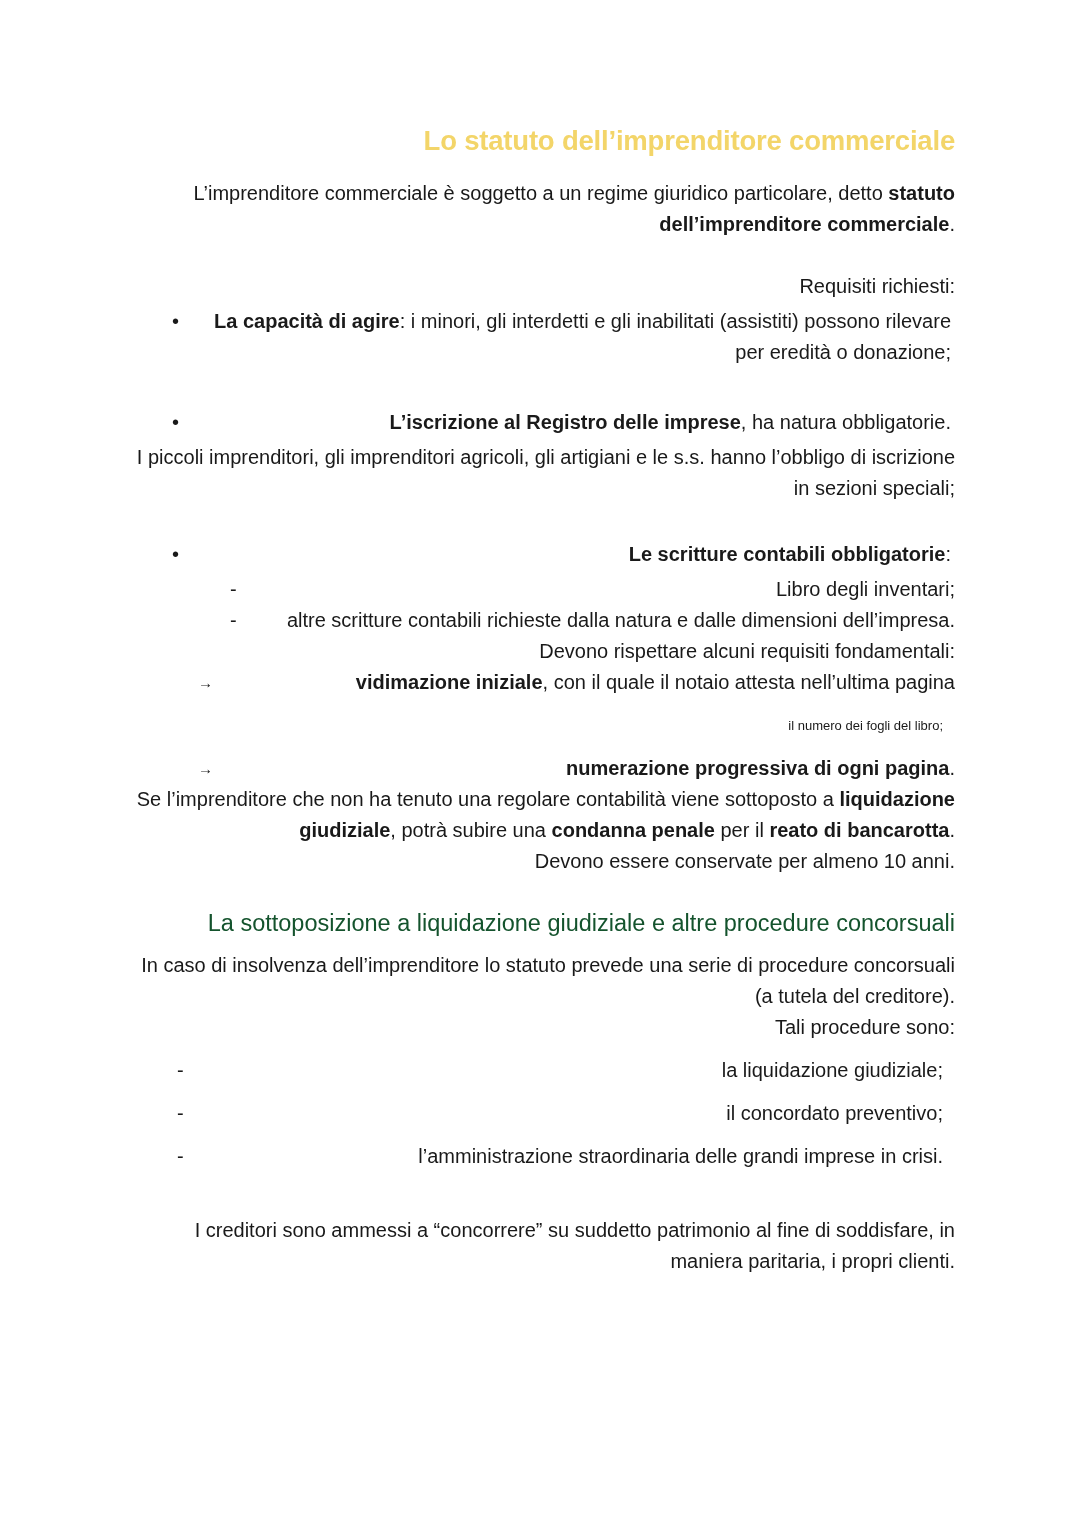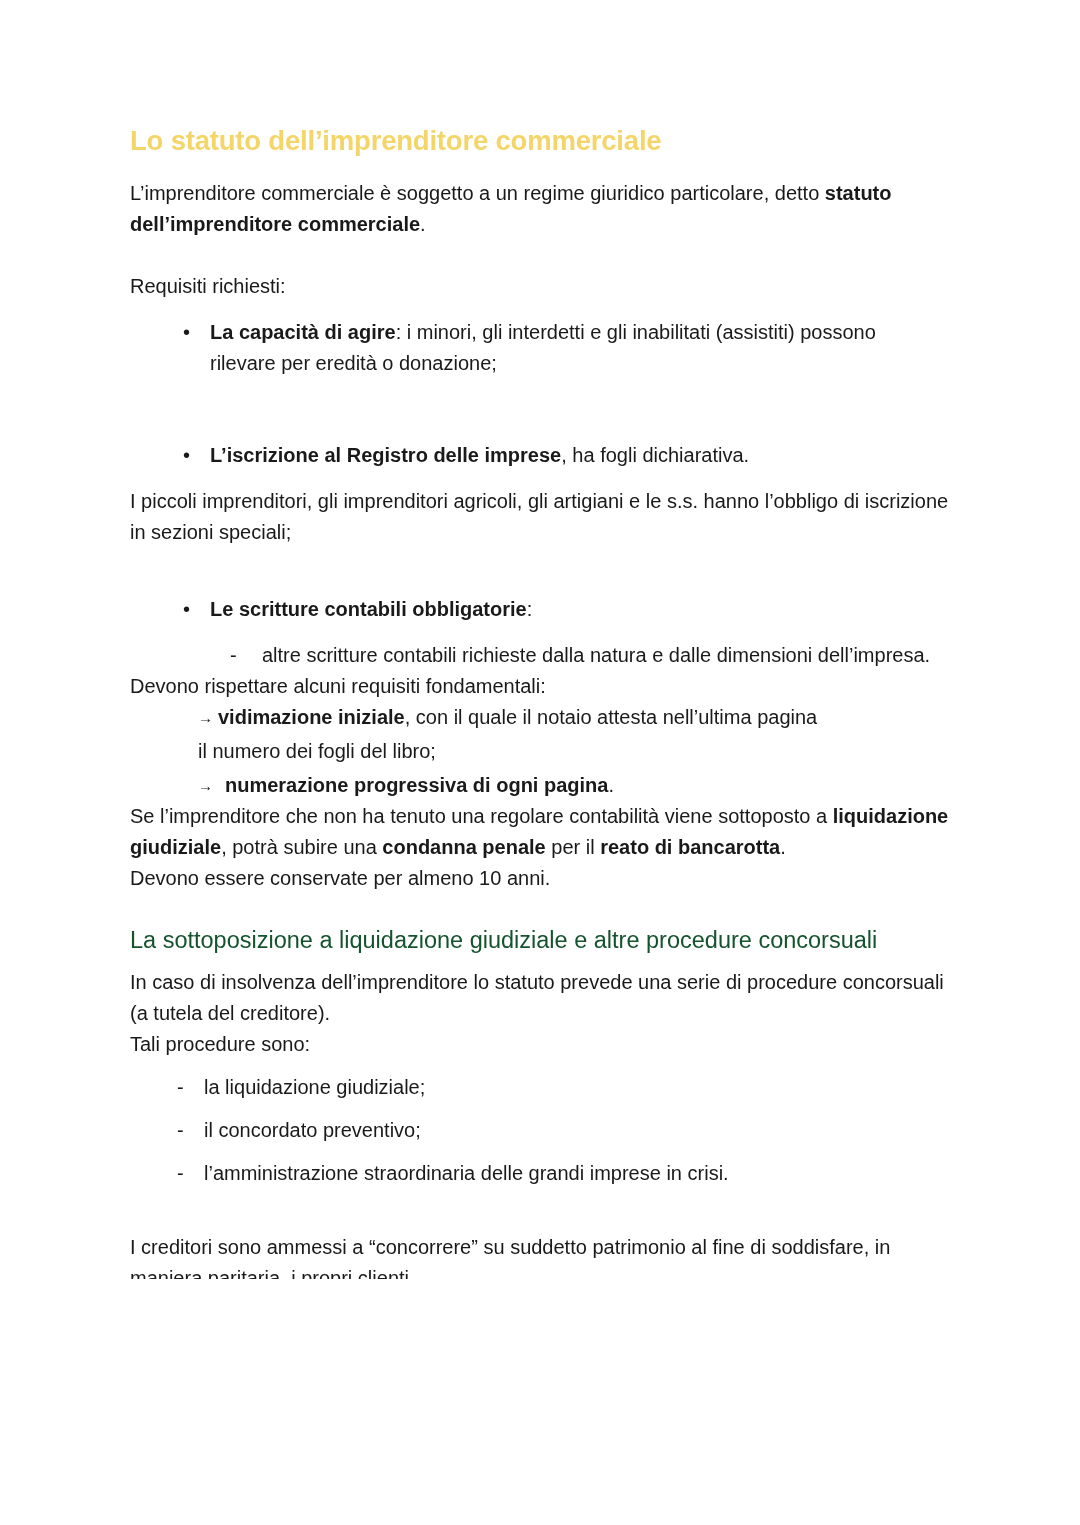--- a/index.html
+++ b/index.html
@@ -13,20 +13,21 @@
     font-family: "Liberation Sans", sans-serif;
     color: #1a1a1a;
     -webkit-font-smoothing: antialiased;
   }
   .page {
     position: relative;
     width: 1080px;
     height: 1279px;
     background: #ffffff;
     overflow: hidden;
+    text-align: right;
   }
   .content {
     position: absolute;
     left: 130px;
     top: 124px;
     width: 825px;
   }
 
   
   .doc-title {
@@ -51,21 +52,21 @@
     line-height: 31px;
     margin: 0;
     color: #191919;
   }
   .spacer { height: 31px; }
   b, strong { font-weight: bold; }
 
   
   ul.disc-list {
     list-style: none;
-    margin: 15px;
+    margin: 4px;
     padding: 0;
   }
   ul.disc-list > li {
     position: relative;
     font-size: 20px;
     line-height: 31px;
     padding-left: 65px;
     margin: 0;
   }
   ul.disc-list > li::before {
@@ -146,23 +147,23 @@
     line-height: 31px;
     color: #191919;
   }
   ul.arrow-list > li.a1 { padding-left: 88px; }
   ul.arrow-list > li.a1 > .arrow-ico { left: 68px; }
   ul.arrow-list > li.a2 { padding-left: 95px; }
   ul.arrow-list > li.a2 > .arrow-ico { left: 68px; }
   
   ul.arrow-list > li.a1 { text-indent: 0; }
   .arrow-wrap-line {
-    font-size: 20px;
-    line-height: 31px;
-    margin: 3px;
+    font-size: 13px;
+    line-height: 31px;
+    margin: 12px;
     padding-left: 65px;
   }
 </style>
 </head>
 <body>
 
 <div class="page">
   <div class="content">
 
     <h1 class="doc-title">Lo statuto dell’imprenditore commerciale</h1>
@@ -179,36 +180,37 @@
     <ul class="disc-list">
       <li>
         <b>La capacità di agire</b><span>: i minori, gli interdetti e gli inabilitati (assistiti) possono rilevare per eredità o donazione;</span>
       </li>
     </ul>
 
     <div class="spacer"></div>
 
     <ul class="disc-list">
       <li>
-        <b>L’iscrizione al Registro delle imprese</b><span>, ha fogli dichiarativa.</span>
+        <b>L’iscrizione al Registro delle imprese</b><span>, ha natura obbligatorie.</span>
       </li>
     </ul>
 
 
     <p class="para">I piccoli imprenditori, gli imprenditori agricoli, gli artigiani e le s.s. hanno l’obbligo di iscrizione in sezioni speciali;</p>
 
     <div class="spacer"></div>
 
     <ul class="disc-list">
       <li>
         <b>Le scritture contabili obbligatorie</b><span>:</span>
       </li>
     </ul>
 
     <ul class="dash-list-deep">
+      <li>Libro degli inventari;</li>
       <li>altre scritture contabili richieste dalla natura e dalle dimensioni dell’impresa.</li>
     </ul>
 
     <p class="para">Devono rispettare alcuni requisiti fondamentali:</p>
 
     <ul class="arrow-list">
       <li class="a1">
         <span class="arrow-ico">→</span><b>vidimazione iniziale</b><span>, con il quale il notaio attesta nell’ultima pagina</span>
       </li>
     </ul>

